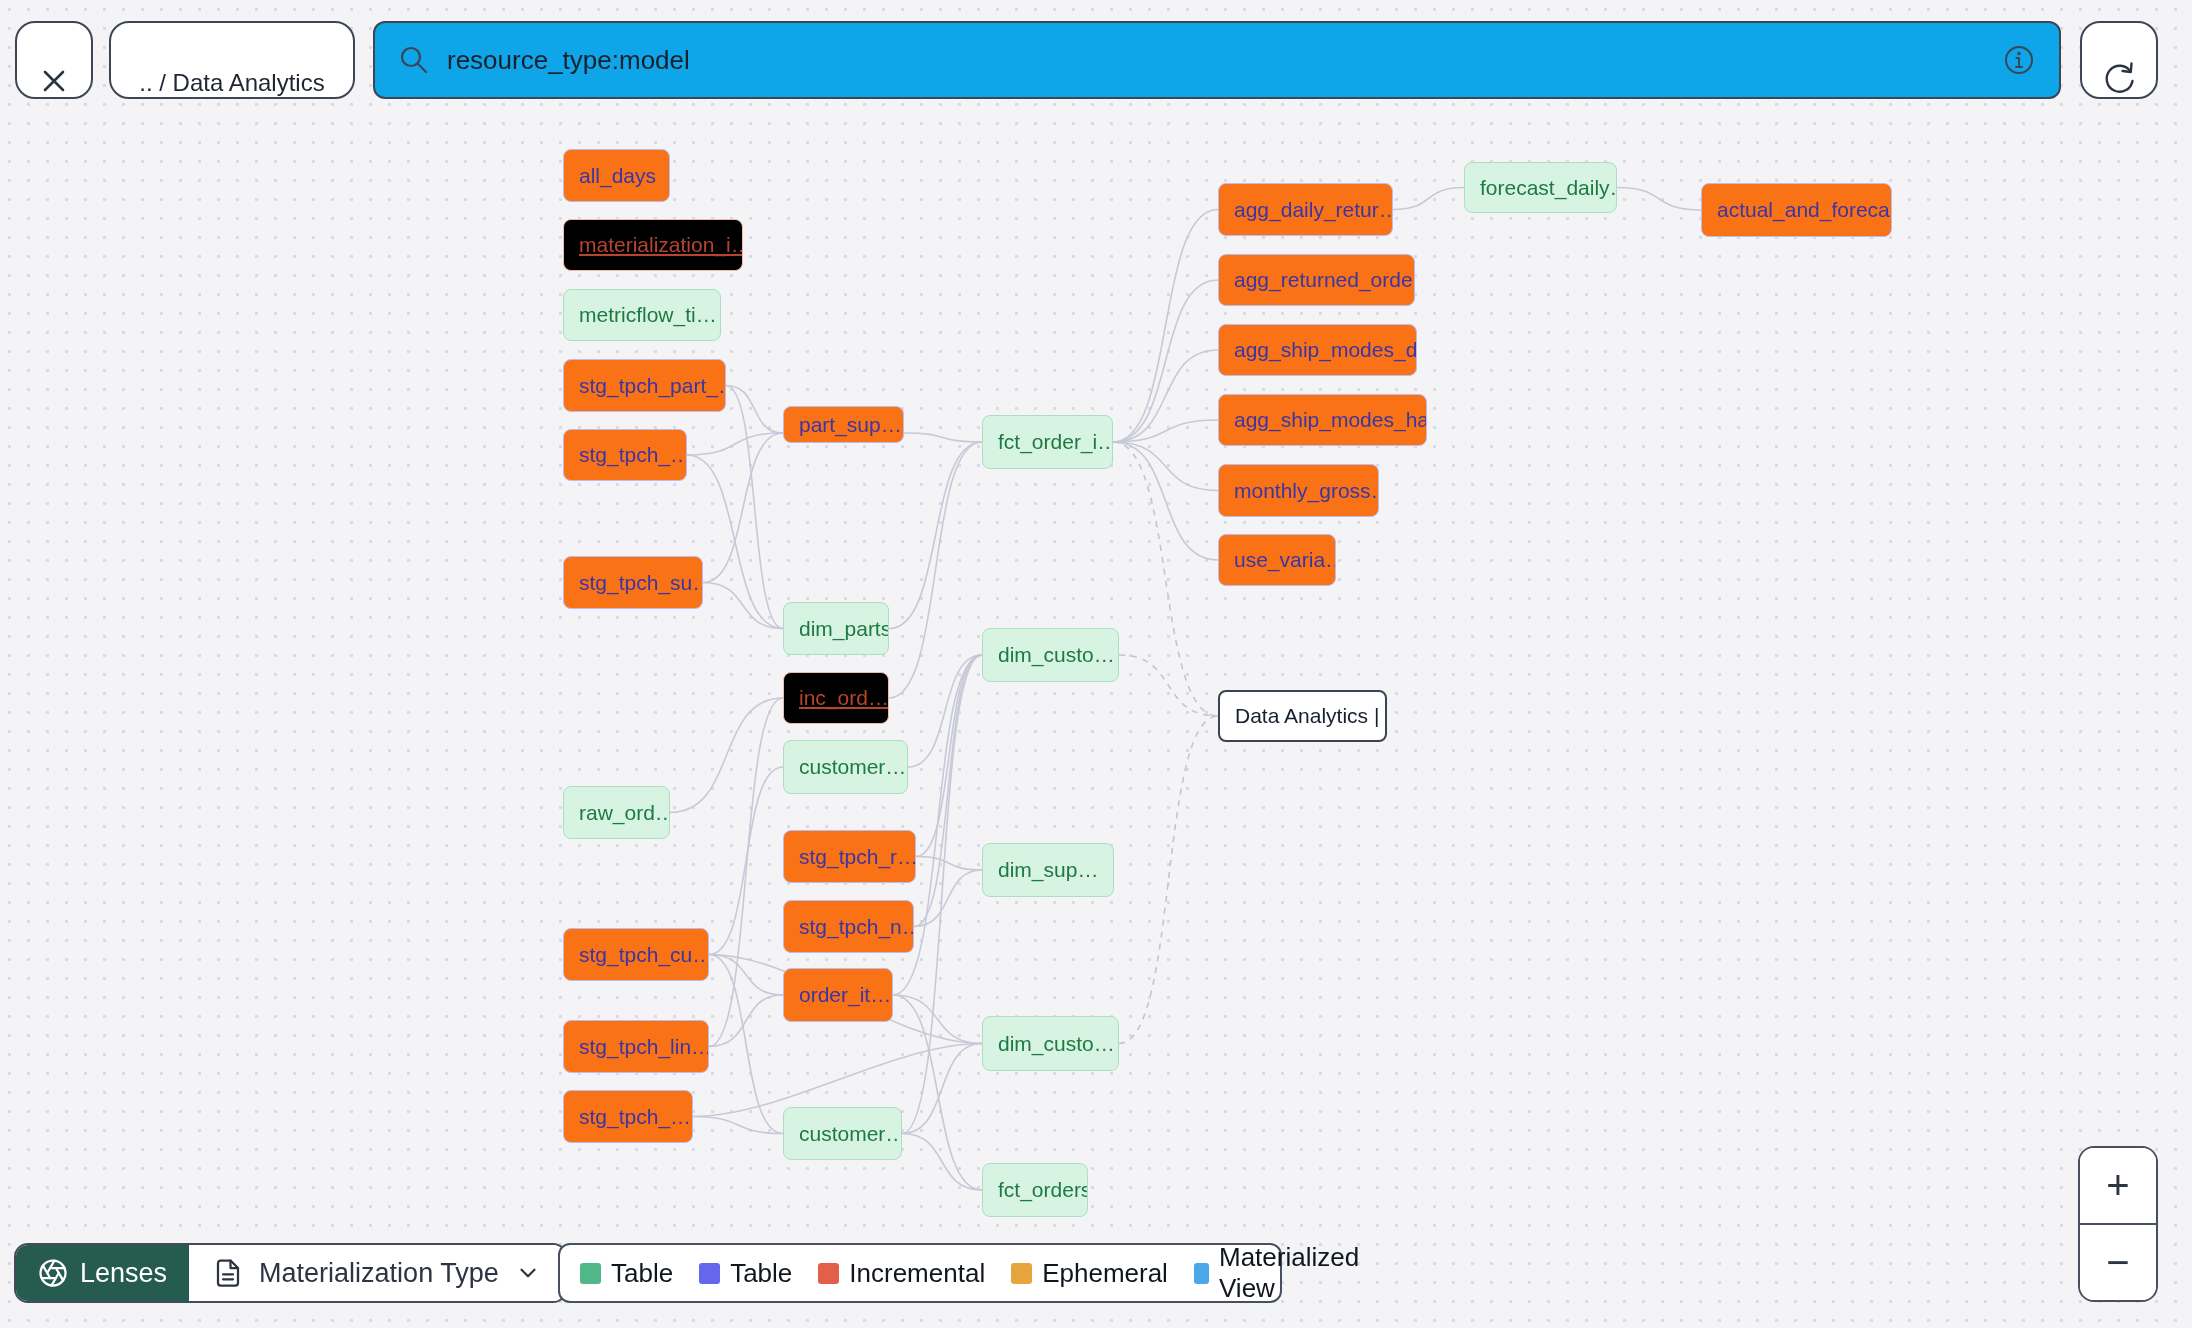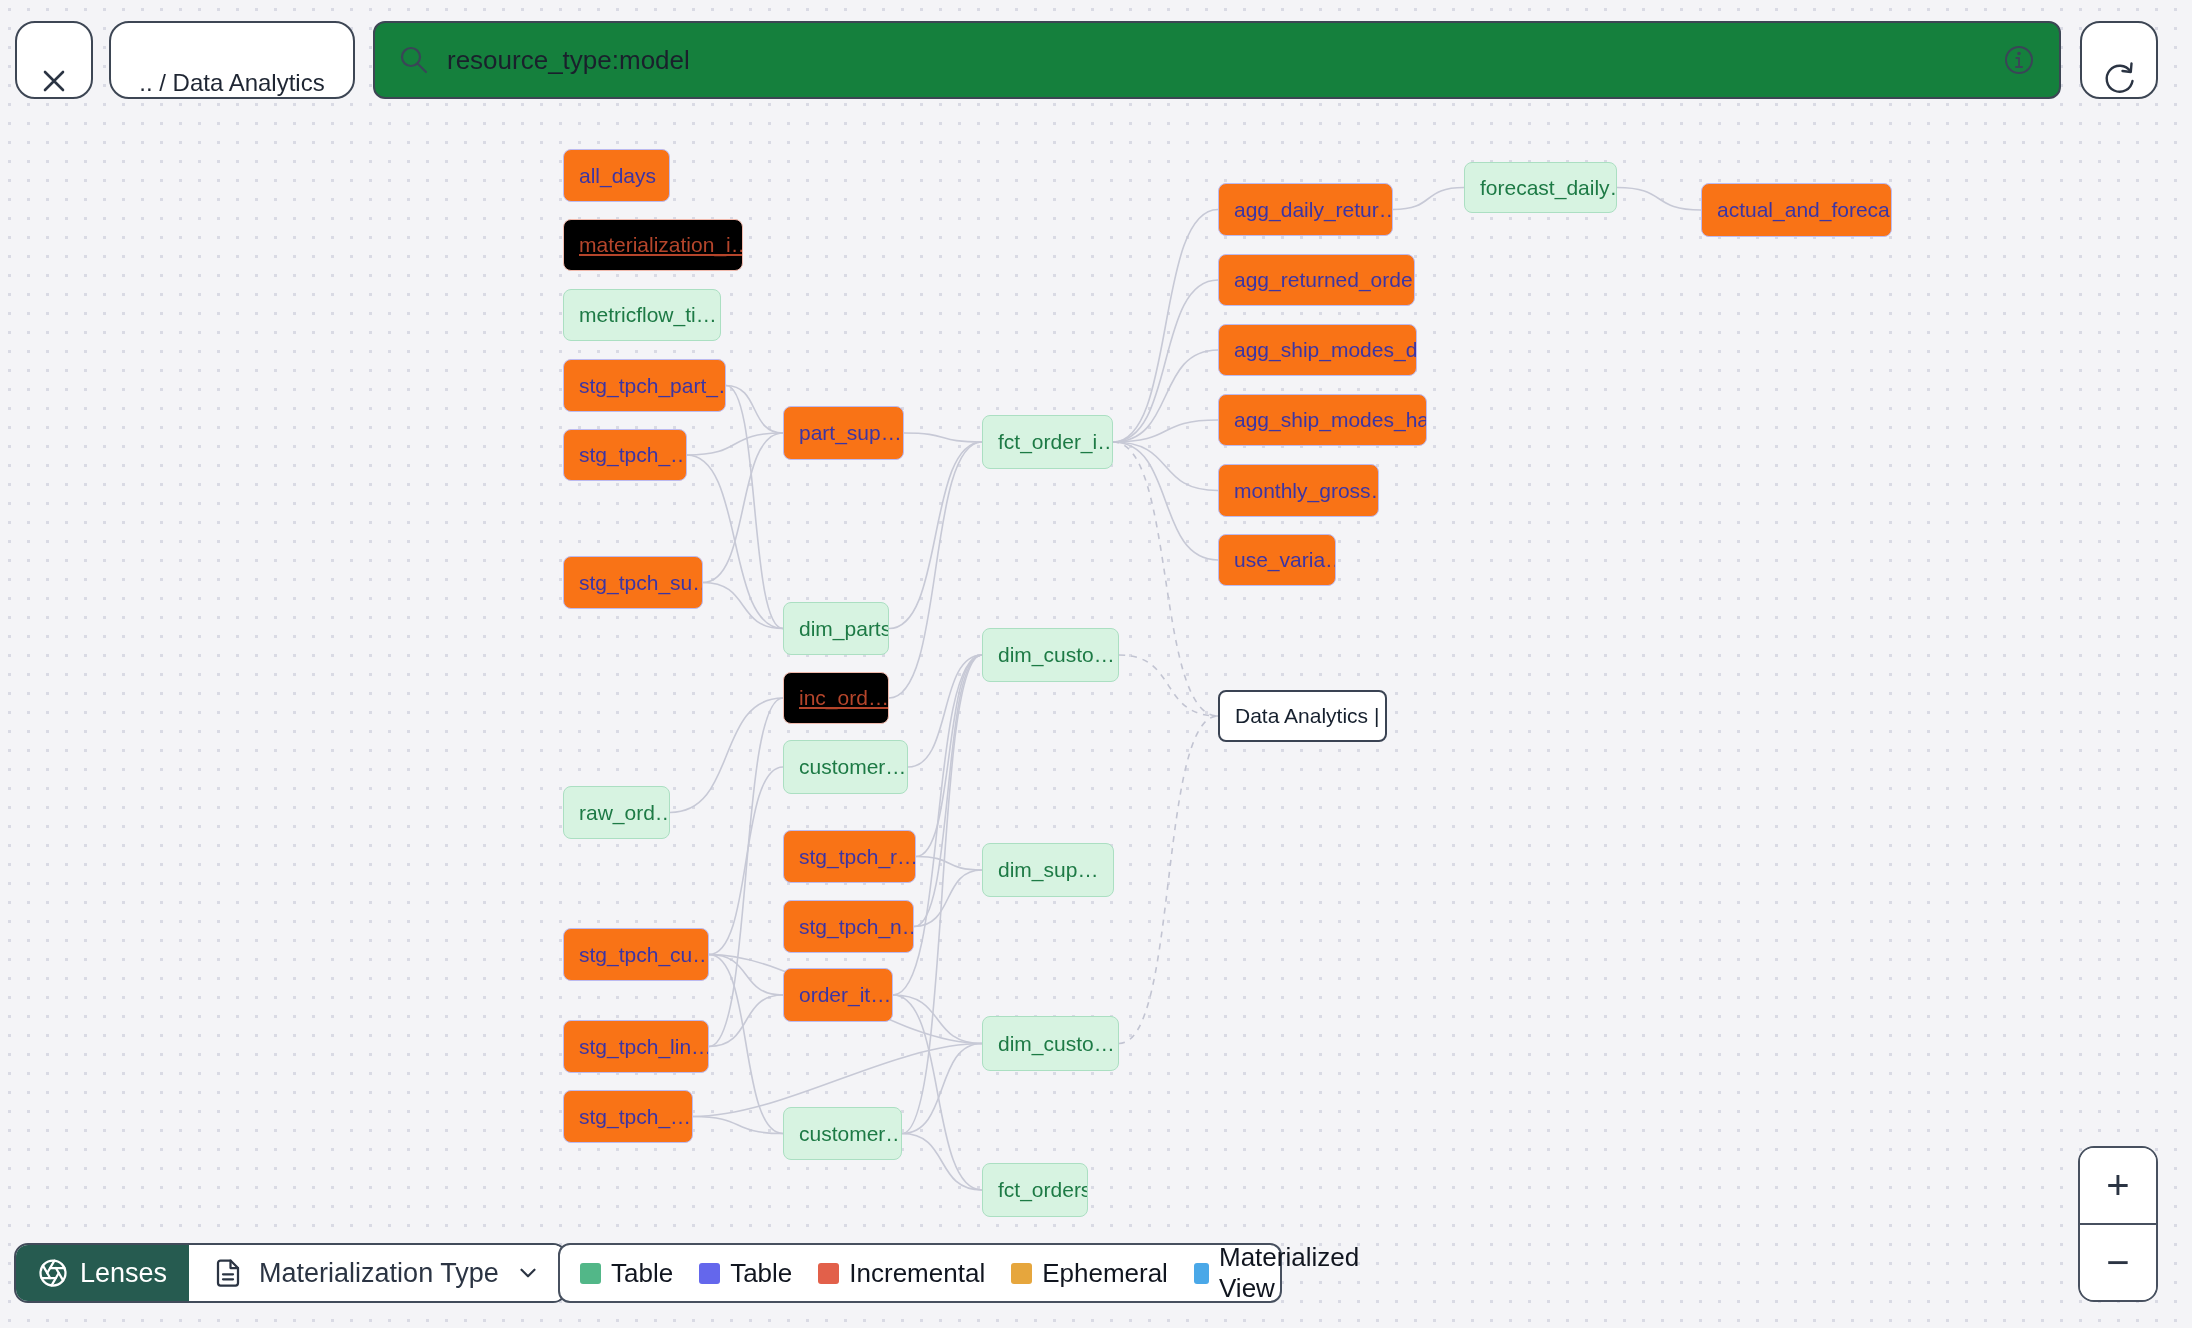--- a/index.html
+++ b/index.html
@@ -17,21 +17,21 @@
   .tb-btn {
     position: absolute; top: 21px; height: 78px;
     background: #ffffff; border: 2px solid #3d4654; border-radius: 20px;
     display: flex; align-items: flex-end; justify-content: center;
     font-size: 25px; color: #1f2633; cursor: pointer;
   }
   .close-btn { left: 15px; width: 78px; }
   .breadcrumb-btn { left: 109px; width: 246px; font-size: 24px; }
   .search-bar {
     position: absolute; top: 21px; left: 373px; width: 1688px; height: 78px;
-    background: #15803d; border: 2px solid #3d4654; border-radius: 12px;
+    background: #0ea5e9; border: 2px solid #3d4654; border-radius: 12px;
     display: flex; align-items: center; padding: 0 22px;
   }
   .search-bar input {
     flex: 1; border: none; outline: none; font-size: 26px;
     font-family: "Liberation Sans", sans-serif; color: #1a202c; background: transparent;
     margin-left: 16px;
   }
   .refresh-btn { left: 2080px; width: 78px; }
   .icon { display: inline-flex; align-items: center; justify-content: center; }
   
@@ -123,21 +123,21 @@
     <path d="M1119,1043.5 C1178.4,1043.5 1158.6,716 1218,716" fill="none" stroke="#c2c4d2" stroke-width="1.6" stroke-dasharray="6 6"></path>
   </svg>
 
 <div id="nodes-layer">
     <div class="node view" style="left: 563px; top: 149px; width: 107px; height: 53px;">all_days</div>
     <div class="node incremental" style="left: 563px; top: 219px; width: 180px; height: 52px;">materialization_i…</div>
     <div class="node table" style="left: 563px; top: 289px; width: 158px; height: 52px;">metricflow_ti…</div>
     <div class="node view" style="left: 563px; top: 359px; width: 163px; height: 53px;">stg_tpch_part_…</div>
     <div class="node view" style="left: 563px; top: 429px; width: 124px; height: 52px;">stg_tpch_…</div>
     <div class="node view" style="left: 563px; top: 556px; width: 140px; height: 53px;">stg_tpch_su…</div>
-    <div class="node view" style="left: 783px; top: 406px; width: 121px; height: 54px;">part_sup…</div>
+    <div class="node view" style="left: 783px; top: 406px; width: 121px; height: 37px;">part_sup…</div>
     <div class="node table" style="left: 783px; top: 602px; width: 106px; height: 53px;">dim_parts</div>
     <div class="node incremental" style="left: 783px; top: 672px; width: 106px; height: 52px;">inc_ord…</div>
     <div class="node table" style="left: 783px; top: 740px; width: 125px; height: 54px;">customer…</div>
     <div class="node table" style="left: 563px; top: 786px; width: 107px; height: 53px;">raw_ord…</div>
     <div class="node view" style="left: 783px; top: 830px; width: 133px; height: 53px;">stg_tpch_r…</div>
     <div class="node view" style="left: 783px; top: 900px; width: 131px; height: 53px;">stg_tpch_n…</div>
     <div class="node view" style="left: 563px; top: 928px; width: 146px; height: 53px;">stg_tpch_cu…</div>
     <div class="node view" style="left: 783px; top: 968px; width: 110px; height: 54px;">order_it…</div>
     <div class="node view" style="left: 563px; top: 1020px; width: 146px; height: 53px;">stg_tpch_lin…</div>
     <div class="node view" style="left: 563px; top: 1090px; width: 130px; height: 53px;">stg_tpch_…</div>

